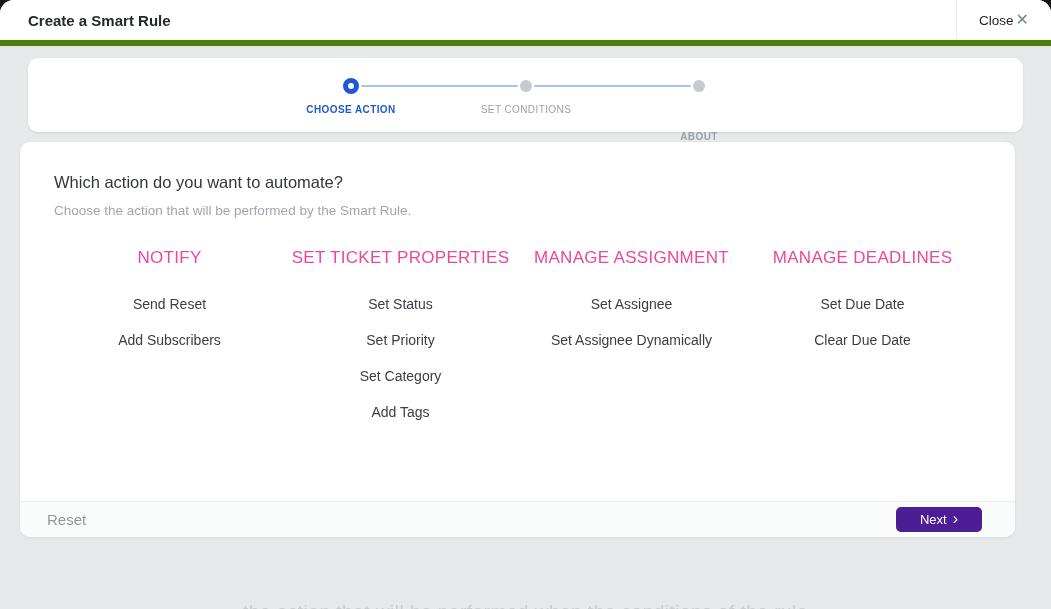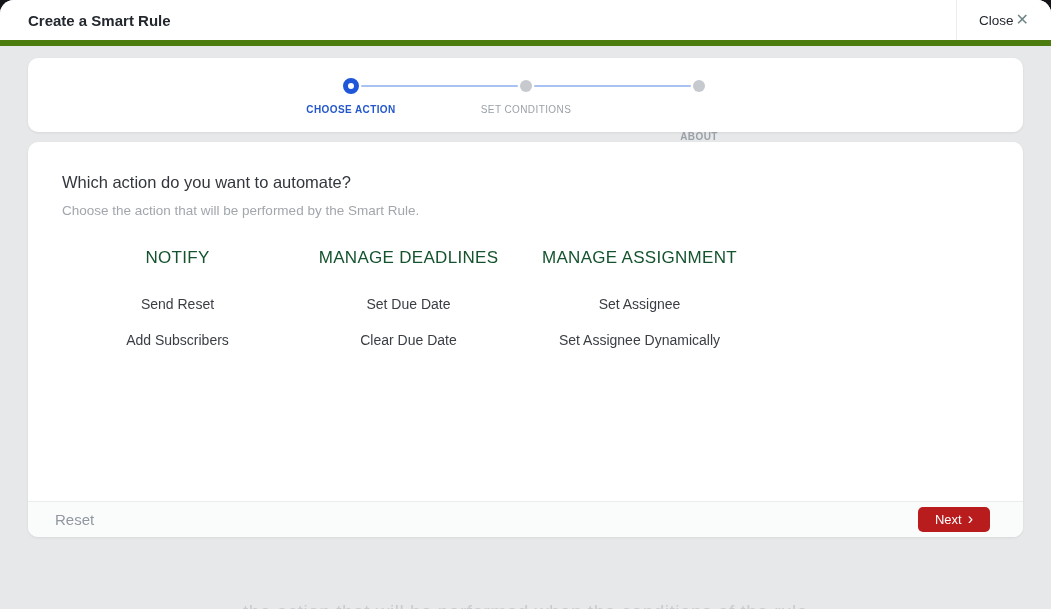--- a/index.html
+++ b/index.html
@@ -51,48 +51,48 @@
   .connector-2{left:506px;width:157px;}
   .step-label{
     position:absolute;top:46px;transform:translateX(-50%);
     font-size:10px;letter-spacing:.4px;white-space:nowrap;
   }
   .step-label-0{left:323px;color:#2357cb;font-weight:700;}
   .step-label-1{left:498px;color:#9ba1a8;font-weight:500;}
   .step-label-2{left:671px;color:#9ba1a8;font-weight:700;margin-top:27px;}
   
   .main-card{
-    position:absolute;left:28px;top:142px;width:995px;height:395px;
+    position:absolute;left:20px;top:142px;width:995px;height:395px;
     display:flex;flex-direction:column;box-sizing:border-box;
   }
   .main-content{padding:30px 34px 0;flex:1;}
   .main-title{font-size:16.5px;font-weight:400;color:#33373d;line-height:20px;margin:0;}
   .main-subtitle{margin:10px 0 0;font-size:13.5px;color:#a2a6ac;line-height:18px;}
   .columns{display:flex;margin-top:26px;}
   .col{width:231px;text-align:center;}
   .col-title{
-    font-size:17px;color:#14532d;letter-spacing:.3px;line-height:24px;margin-bottom:16px;
+    font-size:17px;color:#ec4899;letter-spacing:.3px;line-height:24px;margin-bottom:16px;
     font-weight:400;
   }
   .action-item{
     padding:11px 0;font-size:14px;color:#3a3e44;cursor:pointer;line-height:14px;
   }
   
   .footer{
     height:35px;background:#fafbfb;border-top:1px solid #ececee;
     border-radius:0 0 10px 10px;
     display:flex;align-items:center;padding:0 33px 0 27px;
   }
   .reset-btn{
     background:none;border:none;padding:0;cursor:pointer;font-family:inherit;
     font-size:15px;color:#9297a0;
   }
   .footer-spacer{flex:1;}
   .next-btn{
-    background:#b91c1c;border:none;border-radius:5px;height:25px;padding:0 17px;
+    background:#4c1d95;border:none;border-radius:5px;height:25px;padding:0 24px;
     display:flex;align-items:center;gap:6px;cursor:pointer;font-family:inherit;
   }
   .next-label{font-size:13px;color:#ffffff;}
   .next-chevron{font-size:16px;color:#ffffff;line-height:1;margin-top:-1px;}
   
   .clipped-text-row{
     position:absolute;bottom:0;left:0;right:0;height:8px;overflow:hidden;
     text-align:center;
   }
   .clipped-text-row span{
@@ -133,31 +133,40 @@
       <p class="main-subtitle">Choose the action that will be performed by the Smart Rule.</p>
       <div class="columns">
         <div class="col">
           <div class="col-title">NOTIFY</div>
           <div>
               <div class="action-item">Send Reset</div>
               <div class="action-item">Add Subscribers</div>
             </div>
         </div>
         <div class="col">
-          <div class="col-title">MANAGE DEADLINES</div>
+          <div class="col-title">SET TICKET PROPERTIES</div>
           <div>
-              <div class="action-item">Set Due Date</div>
-              <div class="action-item">Clear Due Date</div>
+              <div class="action-item">Set Status</div>
+              <div class="action-item">Set Priority</div>
+              <div class="action-item">Set Category</div>
+              <div class="action-item">Add Tags</div>
             </div>
         </div>
         <div class="col">
           <div class="col-title">MANAGE ASSIGNMENT</div>
           <div>
               <div class="action-item">Set Assignee</div>
               <div class="action-item">Set Assignee Dynamically</div>
+            </div>
+        </div>
+        <div class="col">
+          <div class="col-title">MANAGE DEADLINES</div>
+          <div>
+              <div class="action-item">Set Due Date</div>
+              <div class="action-item">Clear Due Date</div>
             </div>
         </div>
       </div>
     </div>
 
     <div class="footer">
       <button class="reset-btn">Reset</button>
       <div class="footer-spacer"></div>
       <button class="next-btn">
         <span class="next-label">Next</span>

